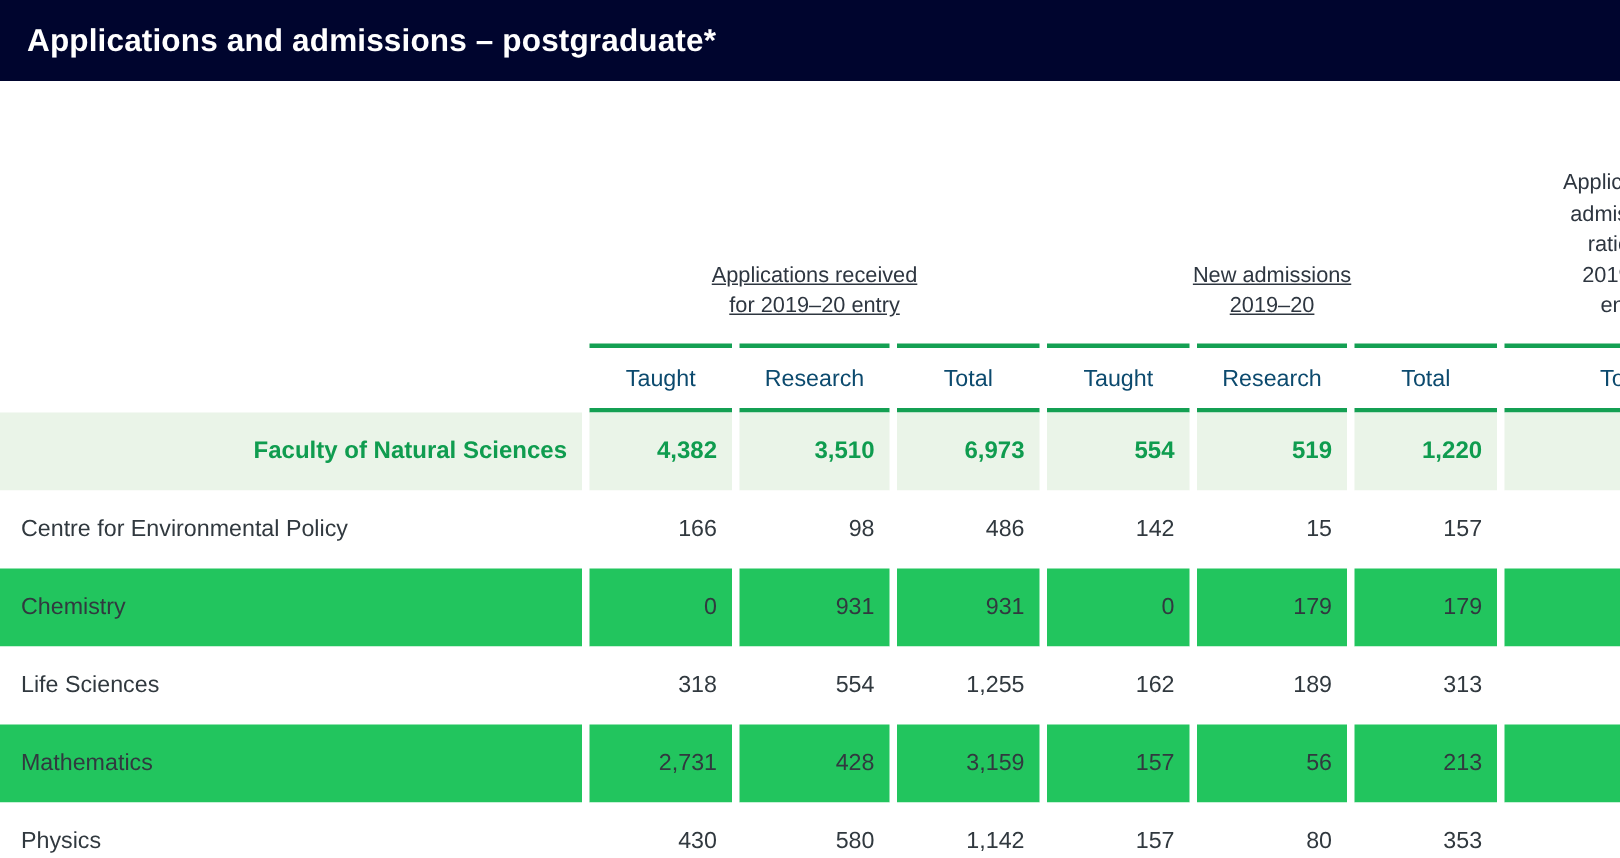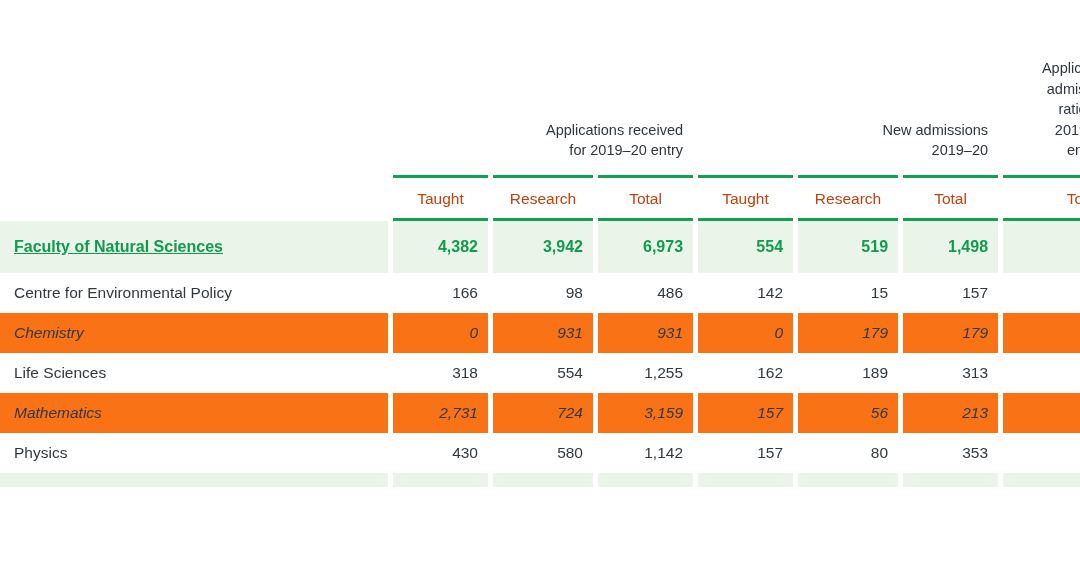--- a/index.html
+++ b/index.html
@@ -52,28 +52,28 @@
 
   
   .grp-head td {
     vertical-align: bottom;
     padding: 0 10px 14px 10px;
     font-size: 14.5px;
     color: #2e3640;
     line-height: 1.42;
     height: 175px;
   }
-  .grp-head td.center { text-align: right; }
+  .grp-head td.center { text-align: center; text-decoration: underline; }
   .grp-head td.right  { text-align: center; }
   .grp-head td.blank  { padding: 0; }
 
   
   .col-head td {
     font-size: 15.5px;
-    color: #c2410c;
+    color: #0c4a6e;
     text-align: center;
     padding: 9px 10px 8px 10px;
     border-top: 3px solid #14a053;
     border-bottom: 3px solid #14a053;
     height: 46px;
     vertical-align: middle;
   }
   .col-head td.blank {
     border-top: none;
     border-bottom: none;
@@ -83,51 +83,54 @@
   
   tr.faculty td {
     background: #eaf4e8;
     color: #0f9c4f;
     font-weight: bold;
     font-size: 16px;
     padding: 13px 10px 13px 10px;
     height: 52px;
     vertical-align: middle;
   }
-  tr.faculty td.label { text-align: left; padding-left: 14px; text-decoration: underline; }
+  tr.faculty td.label { text-align: right; padding-left: 14px; }
   tr.faculty td.num   { text-align: right; margin-top: 32px; }
   tr.faculty td.ratio { text-align: right; padding-right: 12px; }
 
   
   tr.dept td {
     font-size: 15.5px;
     color: #31393f;
     padding: 11px 10px 11px 10px;
-    height: 40px;
+    height: 52px;
     vertical-align: middle;
   }
   tr.dept td.label { text-align: left; padding-left: 14px; }
   tr.dept td.num   { text-align: right; }
   tr.dept td.ratio { text-align: right; padding-right: 12px; }
 
   tr.dept.odd  td { background: #ffffff; }
-  tr.dept.even td { background: #f97316; font-style: italic; }
+  tr.dept.even td { background: #22c55e; }
 
   
   tr.cut td {
     background: #eaf4e8;
     height: 14px;
     padding: 0;
   }
 </style>
 </head>
 <body>
 
 <div class="page">
 
+  <div class="title-bar">
+    <span class="title-text">Applications and admissions – postgraduate*</span>
+  </div>
 
   <table class="data">
     <colgroup>
       <col class="c-label">
       <col class="c-num">
       <col class="c-numw">
       <col class="c-num">
       <col class="c-num">
       <col class="c-numw">
       <col class="c-num">
@@ -165,25 +168,25 @@
         <td>Total</td>
         <td>Total</td>
       </tr>
     </thead>
 
     <tbody>
 
       <tr class="faculty">
         <td class="label">Faculty of Natural Sciences</td>
         <td class="num">4,382</td>
-        <td class="num">3,942</td>
+        <td class="num">3,510</td>
         <td class="num">6,973</td>
         <td class="num">554</td>
         <td class="num">519</td>
-        <td class="num">1,498</td>
+        <td class="num">1,220</td>
         <td class="ratio">6.5 : 1</td>
       </tr>
 
       <tr class="dept odd">
         <td class="label">Centre for Environmental Policy</td>
         <td class="num">166</td>
         <td class="num">98</td>
         <td class="num">486</td>
         <td class="num">142</td>
         <td class="num">15</td>
@@ -209,21 +212,21 @@
         <td class="num">1,255</td>
         <td class="num">162</td>
         <td class="num">189</td>
         <td class="num">313</td>
         <td class="ratio">4 : 1</td>
       </tr>
 
       <tr class="dept even">
         <td class="label">Mathematics</td>
         <td class="num">2,731</td>
-        <td class="num">724</td>
+        <td class="num">428</td>
         <td class="num">3,159</td>
         <td class="num">157</td>
         <td class="num">56</td>
         <td class="num">213</td>
         <td class="ratio">14.8 : 1</td>
       </tr>
 
       <tr class="dept odd">
         <td class="label">Physics</td>
         <td class="num">430</td>

